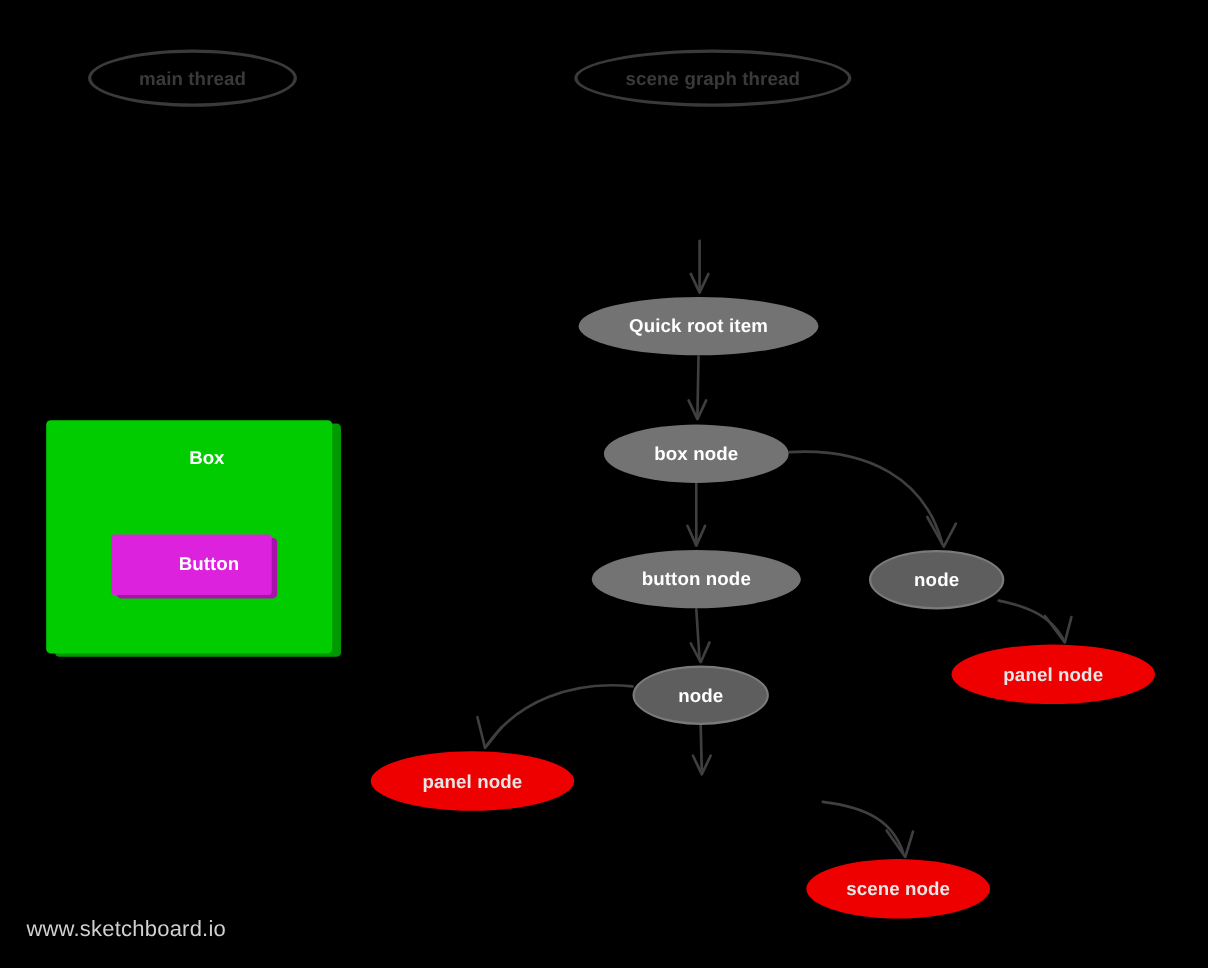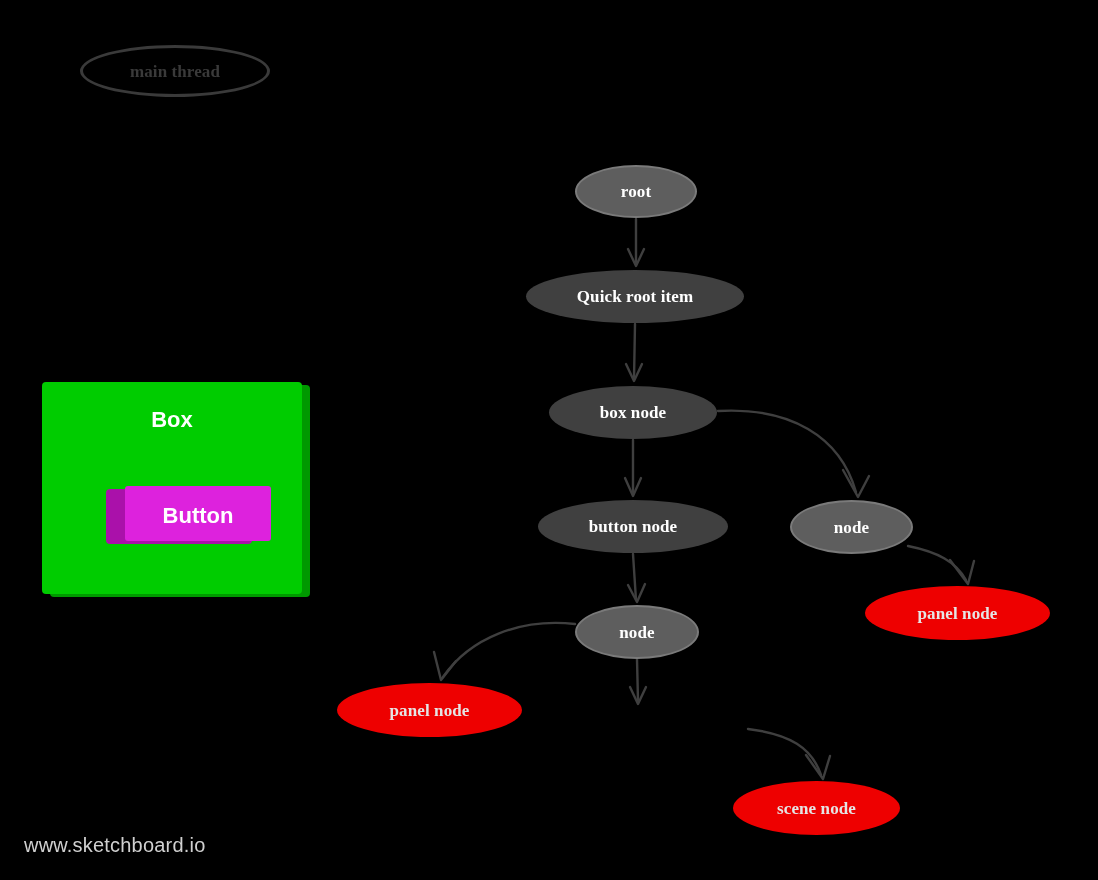--- a/index.html
+++ b/index.html
@@ -36,21 +36,20 @@
     text-align: center;
     white-space: nowrap;
   }
   .ellipse {
     border-radius: 50%;
   }
   .label {
     font-weight: bold;
     line-height: 1;
     letter-spacing: 0.1px;
-    font-family: Liberation Serif, serif;
   }
   
   .lane {
     border: 3px solid #3a3a3a;
     background: transparent;
   }
   .lane .label {
     color: #3a3a3a;
     font-size: 17px;
   }
@@ -58,21 +57,21 @@
   .n-gray {
     background: #5e5e5e;
     border: 2px solid #7a7a7a;
   }
   .n-gray .label {
     color: #ffffff;
     font-size: 17px;
   }
   
   .n-blue {
-    background: #404040;
+    background: #737373;
     border: 0;
   }
   .n-blue .label {
     color: #ffffff;
     font-size: 17px;
   }
   
   .n-red {
     background: #ee0000;
     border: 0;
@@ -104,22 +103,23 @@
   }
   .widget-button-shadow {
     background: #aa11aa;
   }
   .widget-label {
     position: absolute;
     width: 100%;
     text-align: center;
     color: #ffffff;
     font-weight: bold;
-    font-size: 22px;
+    font-size: 17px;
     white-space: nowrap;
+    padding-left: 16px;
   }
   
   #watermark {
     position: absolute;
     left: 24px;
     top: 834px;
     color: #d0d0d0;
     font-size: 20px;
     letter-spacing: 0.2px;
     white-space: nowrap;
@@ -179,34 +179,34 @@
         <path d="M 806,755 L 823,779 L 830,756"></path>
       </g>
 
     </g>
   </svg>
 
   <div class="node ellipse lane" style="left:80px; top:45px; width:190px; height:52px;">
     <span class="label">main thread</span>
   </div>
 
+  <div class="node ellipse lane" style="left:522px; top:45px; width:252px; height:52px;">
+    <span class="label">scene graph thread</span>
+  </div>
 
   <div class="widget-shadow widget-box-shadow" style="left:50px; top:385px; width:260px; height:212px;"></div>
   <div class="widget widget-box" style="left:42px; top:382px; width:260px; height:212px;">
     <span class="widget-label" style="top:25px;">Box</span>
   </div>
 
   <div class="widget-shadow widget-button-shadow" style="left:106px; top:489px; width:146px; height:55px;"></div>
-  <div class="widget widget-button" style="left:101px; top:486px; width:146px; height:55px;margin-left:24px;">
+  <div class="widget widget-button" style="left:101px; top:486px; width:146px; height:55px;">
     <span class="widget-label" style="top:17px;">Button</span>
   </div>
 
-  <div class="node ellipse n-gray" style="left:575px; top:165px; width:122px; height:53px;">
-    <span class="label">root</span>
-  </div>
 
   <div class="node ellipse n-blue" style="left:526px; top:270px; width:218px; height:53px;">
     <span class="label">Quick root item</span>
   </div>
 
   <div class="node ellipse n-blue" style="left:538px; top:500px; width:190px; height:53px;">
     <span class="label">button node</span>
   </div>
 
   <div class="node ellipse n-blue" style="left:549px; top:386px; width:168px; height:53px;">

